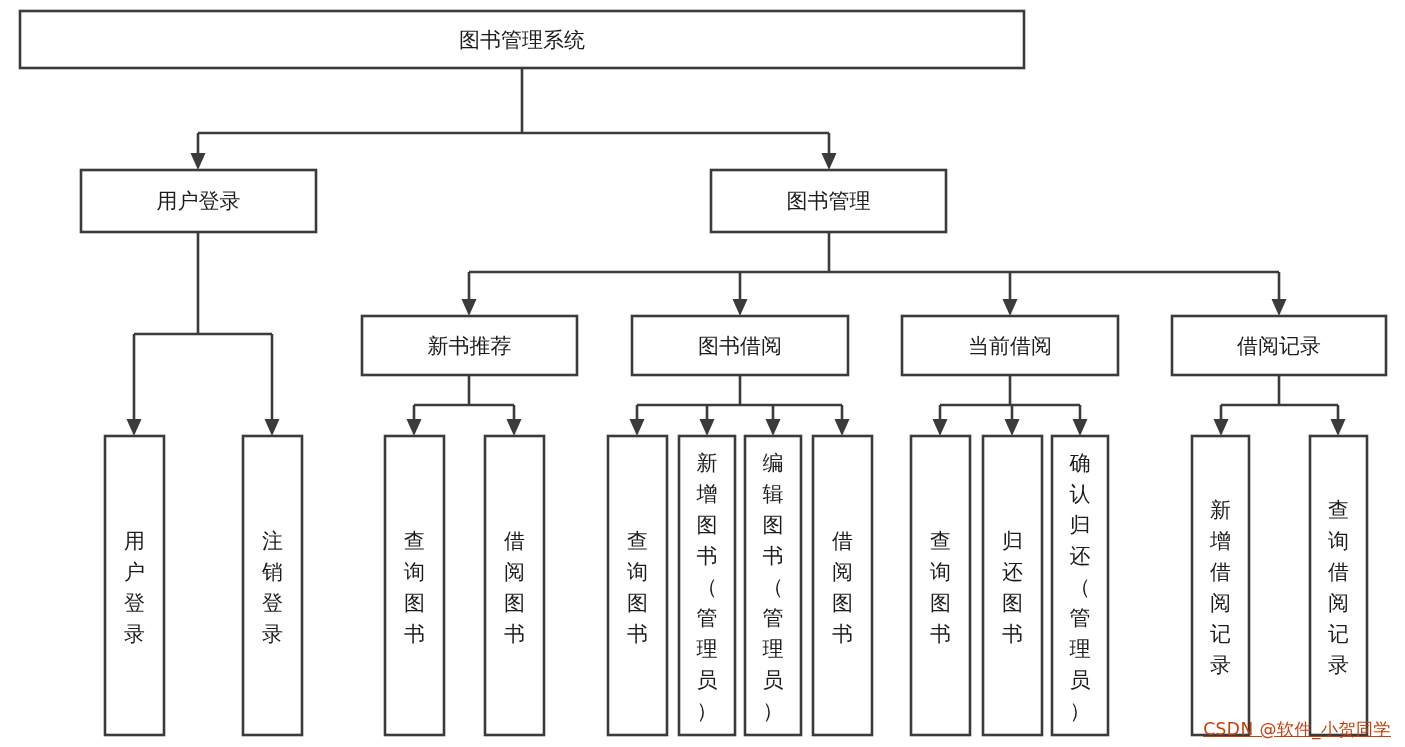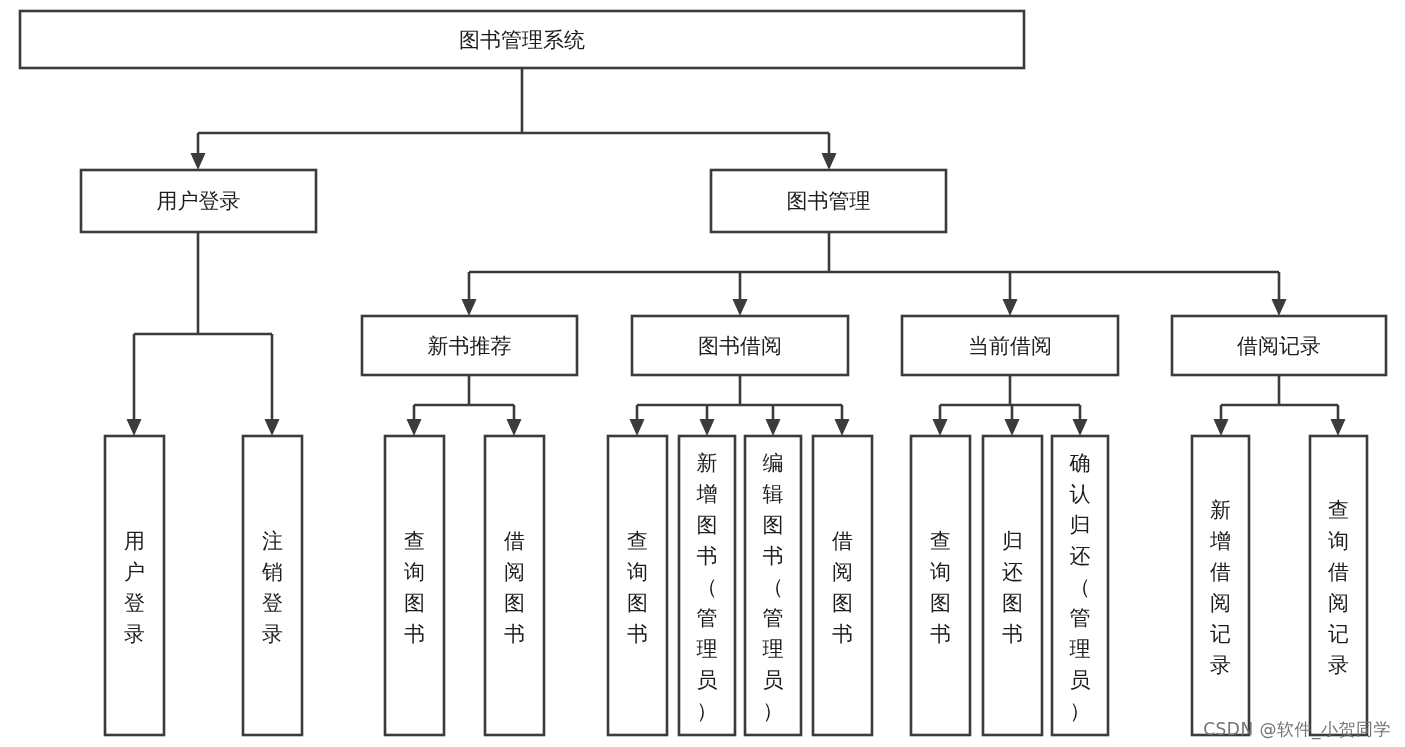--- a/index.html
+++ b/index.html
@@ -55,24 +55,25 @@
     font-family: "DejaVu Sans", "Liberation Sans", sans-serif;
     font-size: 21px;
     text-anchor: middle;
   }
   .watermark-text {
     position: absolute;
     right: 14px;
     bottom: 6px;
     font-family: "DejaVu Sans", "Liberation Sans", sans-serif;
     font-size: 17px;
-    color: #737373;
+    color: #c2410c;
     white-space: nowrap;
     letter-spacing: 0.5px;
     user-select: none;
+    text-decoration: underline;
   }
 </style>
 </head>
 <body>
 
 <div id="diagram-root">
   <svg class="diagram-canvas" viewBox="0 0 1405 747" xmlns="http://www.w3.org/2000/svg">
     <g id="connector-layer">
         <line x1="522" y1="68" x2="522" y2="133" class="connector"></line>
         <line x1="198" y1="133" x2="829" y2="133" class="connector"></line>

